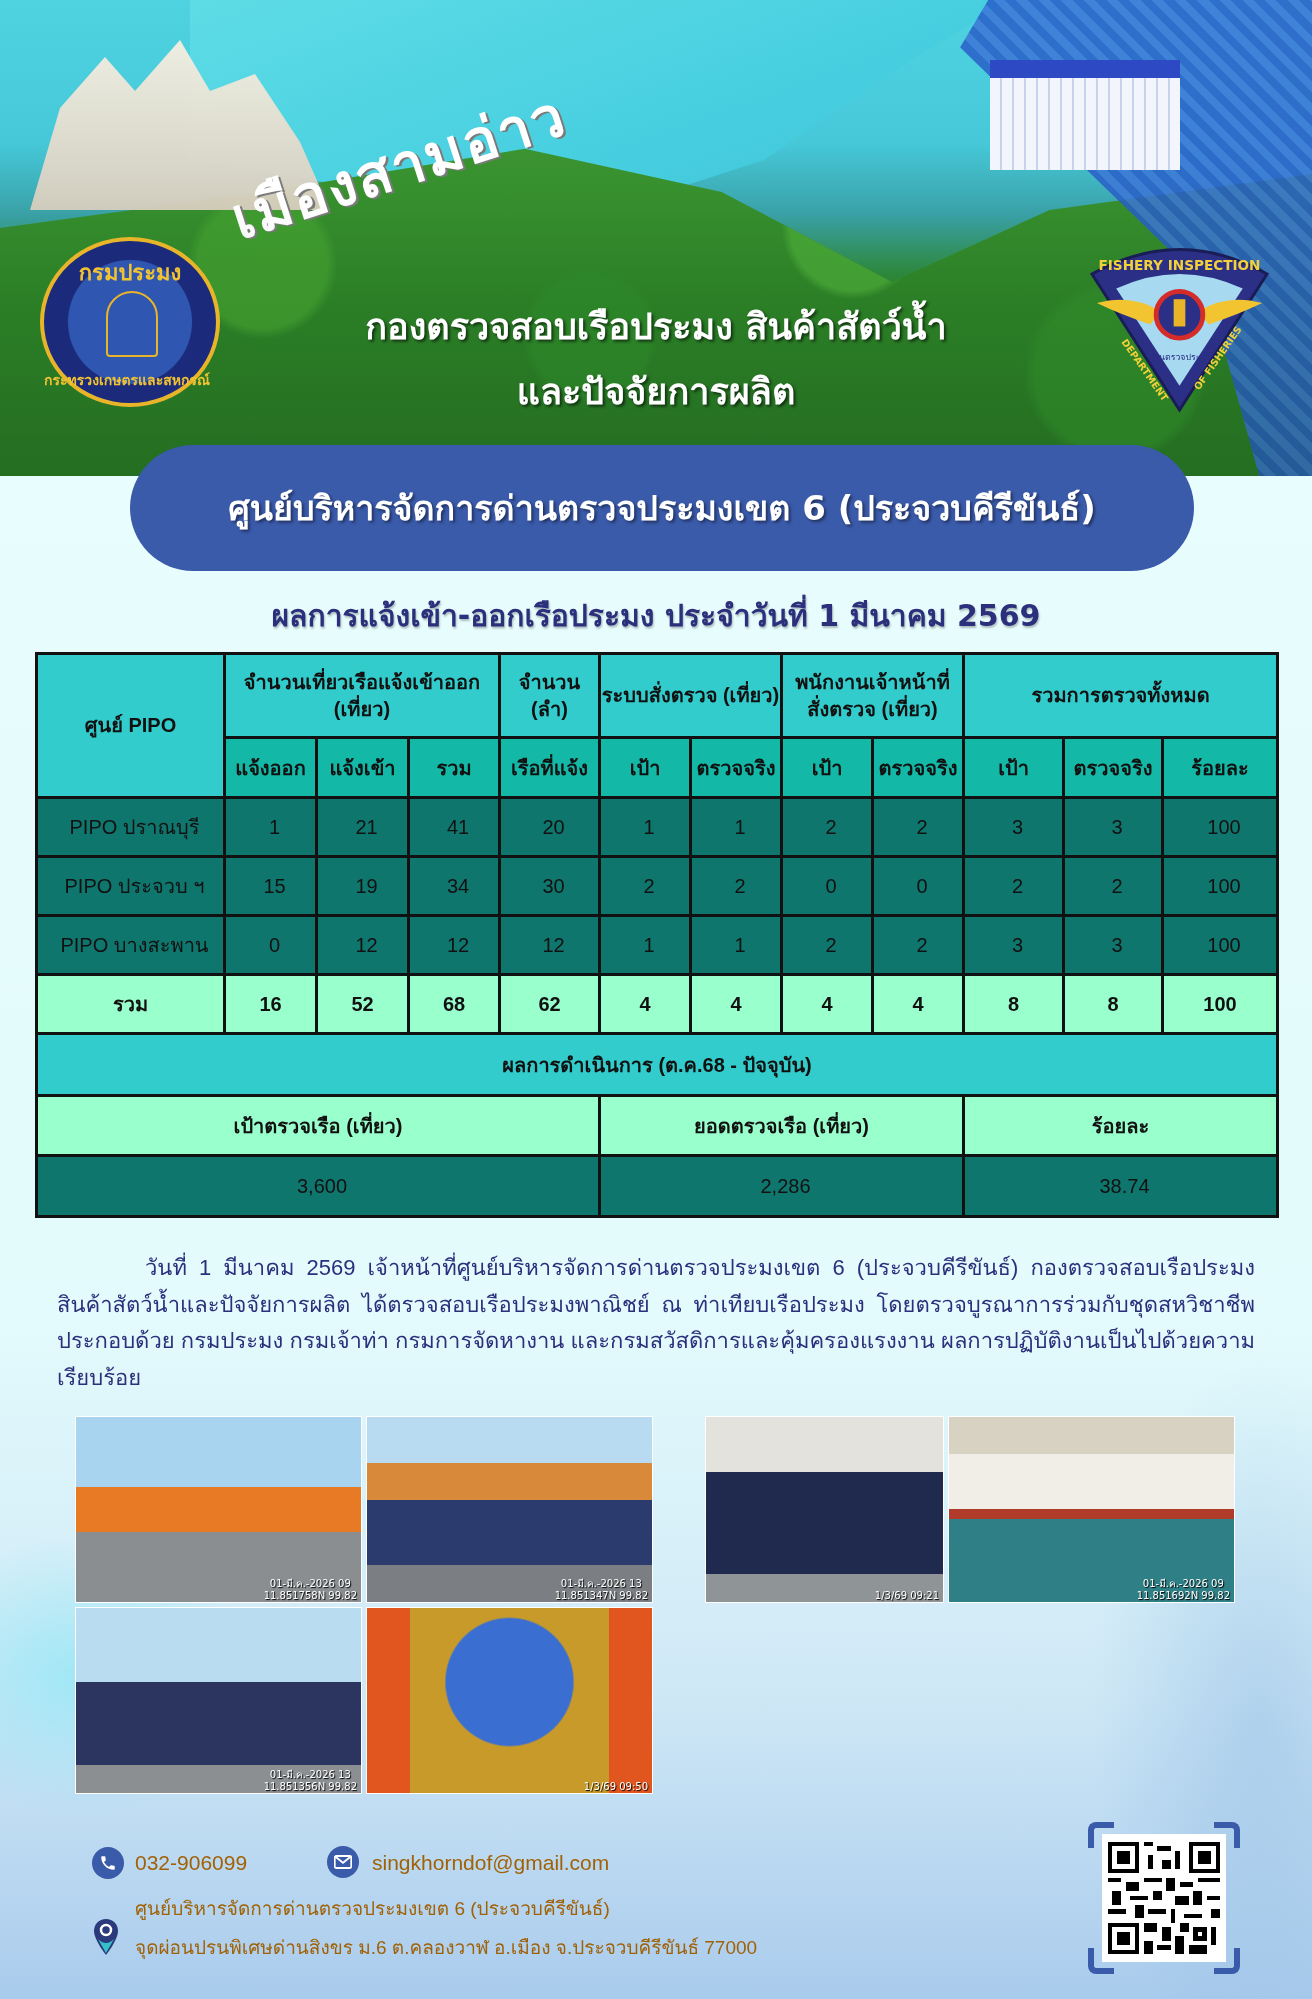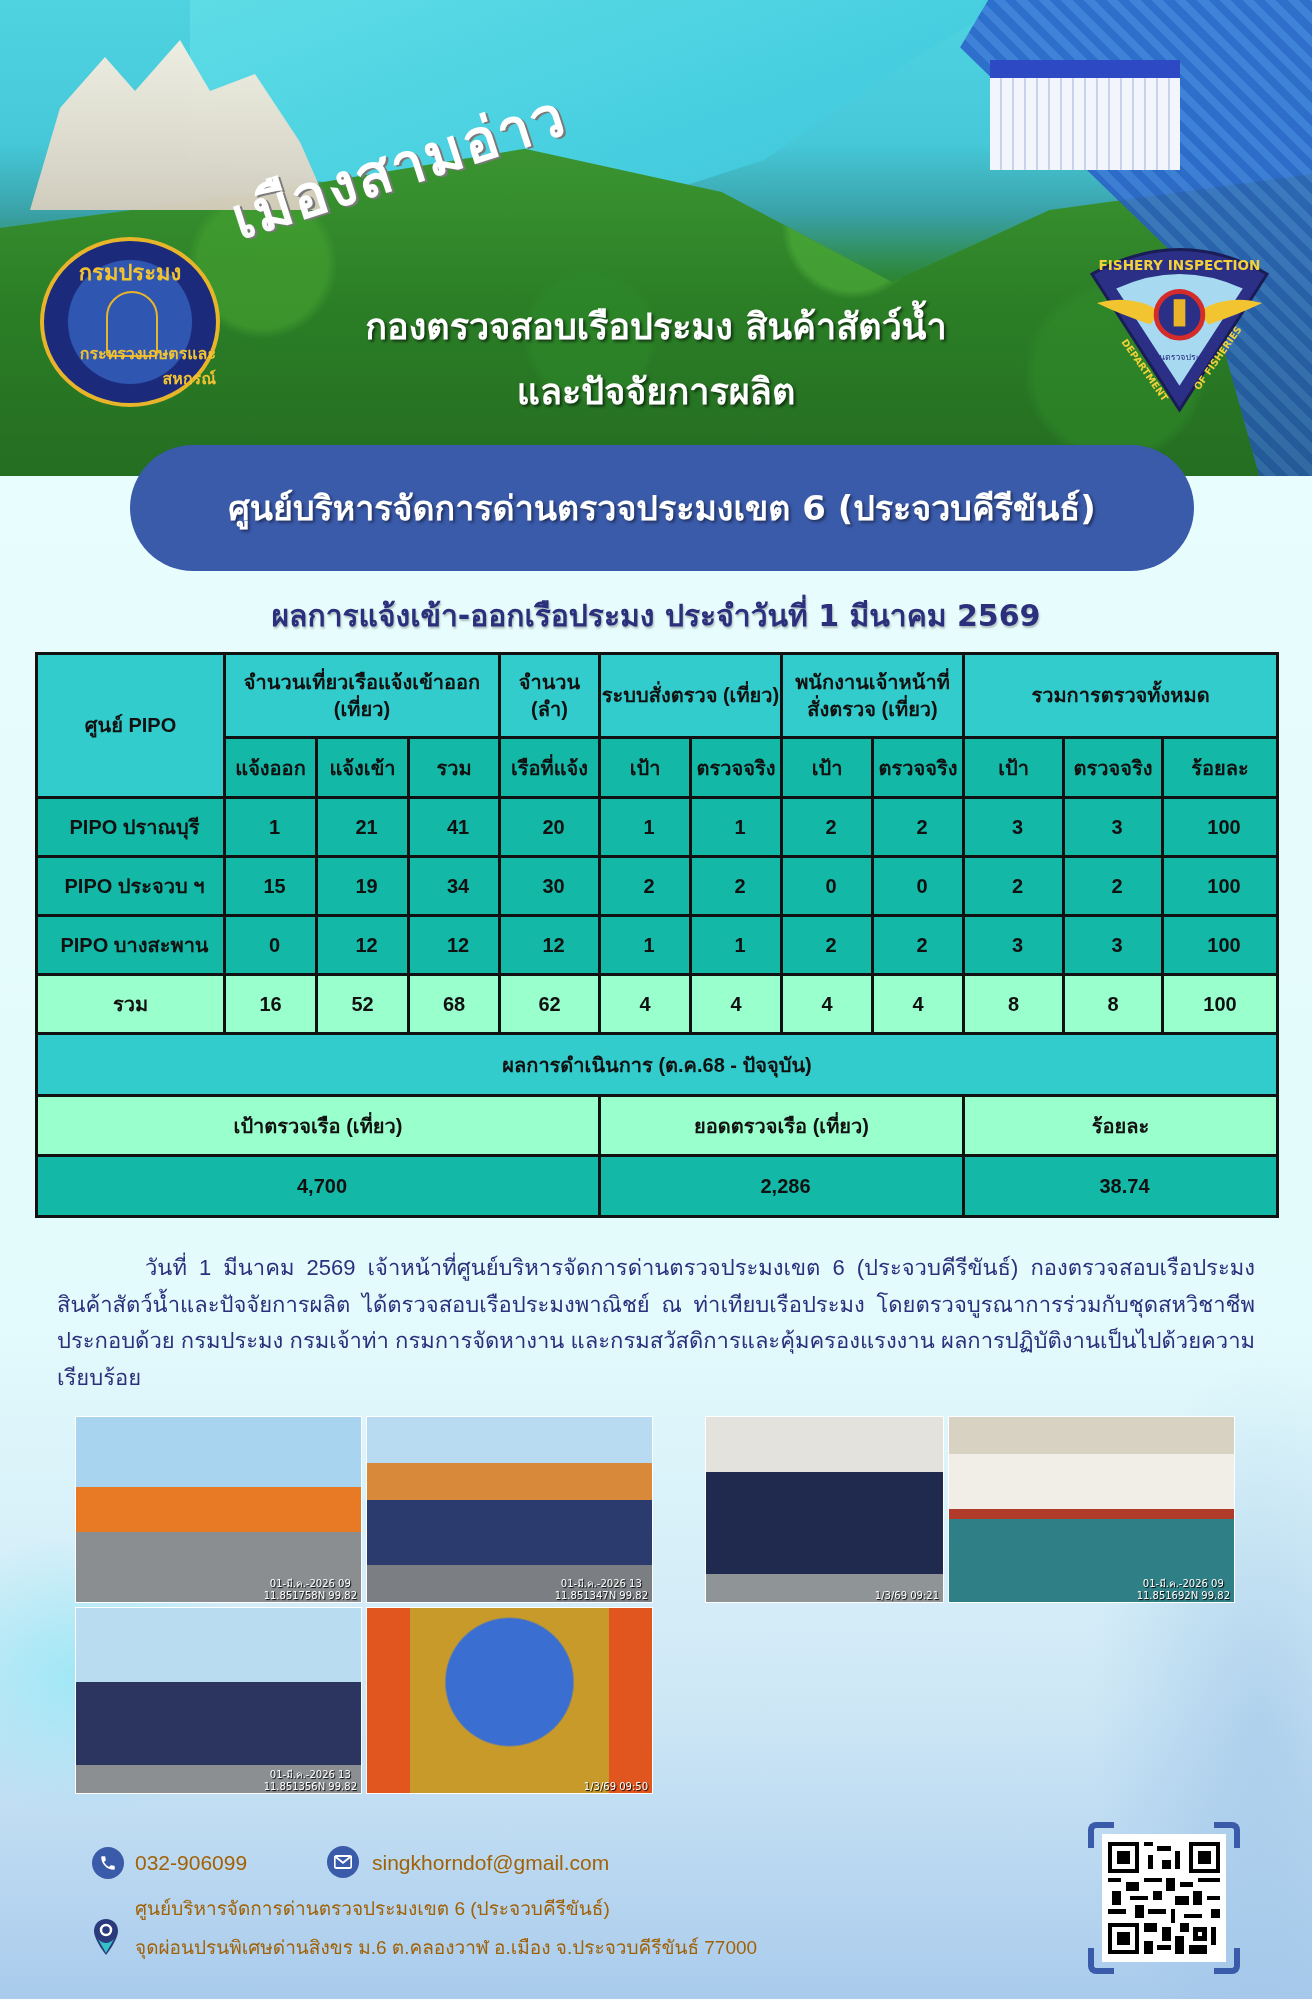--- a/index.html
+++ b/index.html
@@ -72,22 +72,22 @@
   .logo-dof {
     position: absolute; left: 40px; top: 237px; width: 180px; height: 170px; border-radius: 50%;
     background: radial-gradient(circle, #2f56b0 0 52%, #1b2a7a 53% 74%, #e8b52a 75% 79%, #1b2a7a 80% 100%);
     border: 4px solid #e8b52a;
   }
   .logo-dof .txt-top {
     position: absolute; left: 0; top: 14px; width: 100%; text-align: center;
     color: #f1c232; font-weight: bold; font-size: 22px;
   }
   .logo-dof .txt-bot {
-    position: absolute; left: 0; bottom: 12px; width: 100%; text-align: right;
-    color: #f1c232; font-weight: bold; font-size: 16px;
+    position: absolute; left: 0; bottom: 12px; width: 100%; text-align: left;
+    color: #f1c232; font-weight: bold; font-size: 14px;
   }
   .logo-dof .emblem {
     position: absolute; left: 62px; top: 50px; width: 52px; height: 66px;
     border: 2px solid #e8b52a; border-radius: 26px 26px 4px 4px;
   }
   .logo-fi {
     position: absolute; left: 1082px; top: 235px; width: 195px; height: 180px;
   }
   .logo-fi svg { width: 100%; height: 100%; }
   
@@ -115,21 +115,21 @@
     position: absolute; left: 35px; top: 652px; width: 1241px;
     border-collapse: collapse; table-layout: fixed;
     font-family: "Liberation Sans", "DejaVu Sans", sans-serif;
   }
   table.main td, table.main th {
     border: 3px solid #111; text-align: center; vertical-align: middle;
     color: #111; font-size: 20px;
   }
   .hd { background: #33cccc; font-weight: bold; font-size: 19px; line-height: 1.35; }
   .sub { background: #14b8a6; font-weight: bold; font-size: 19px; }
-  .cell { background: #14b8a6; font-weight: bold; font-size: 21px; padding-left: 8px; }
+  .cell { background: #0f766e; font-weight: normal; font-size: 21px; padding-left: 8px; }
   .tot { background: #99ffcc; font-weight: bold; font-size: 21px; }
   .sechd { background: #33cccc; font-weight: bold; font-size: 21px; }
   .rowh { height: 59px; }
   .r-head1 { height: 84px; }
   .r-head2 { height: 60px; }
   .r-sec { height: 62px; }
   .r-sum-h { height: 60px; padding-left: 24px; }
   .r-sum-v { height: 61px; }
   
   .para {
@@ -325,21 +325,21 @@
 
   <tr class="r-sec">
     <td class="sechd" colspan="12">ผลการดำเนินการ (ต.ค.68 - ปัจจุบัน)</td>
   </tr>
   <tr class="r-sum-h">
     <td class="tot" colspan="5">เป้าตรวจเรือ (เที่ยว)</td>
     <td class="tot" colspan="4">ยอดตรวจเรือ (เที่ยว)</td>
     <td class="tot" colspan="3">ร้อยละ</td>
   </tr>
   <tr class="r-sum-v">
-    <td class="cell" colspan="5">4,700</td>
+    <td class="cell" colspan="5">3,600</td>
     <td class="cell" colspan="4">2,286</td>
     <td class="cell" colspan="3">38.74</td>
   </tr>
 </tbody>
   </table>
 
 <div class="para">
   <span class="indent"></span><span>วันที่ 1 มีนาคม 2569 เจ้าหน้าที่ศูนย์บริหารจัดการด่านตรวจประมงเขต 6 (ประจวบคีรีขันธ์) กองตรวจสอบเรือประมง สินค้าสัตว์น้ำและปัจจัยการผลิต ได้ตรวจสอบเรือประมงพาณิชย์ ณ ท่าเทียบเรือประมง โดยตรวจบูรณาการร่วมกับชุดสหวิชาชีพ ประกอบด้วย กรมประมง กรมเจ้าท่า กรมการจัดหางาน และกรมสวัสดิการและคุ้มครองแรงงาน ผลการปฏิบัติงานเป็นไปด้วยความเรียบร้อย</span>
 </div>
 

